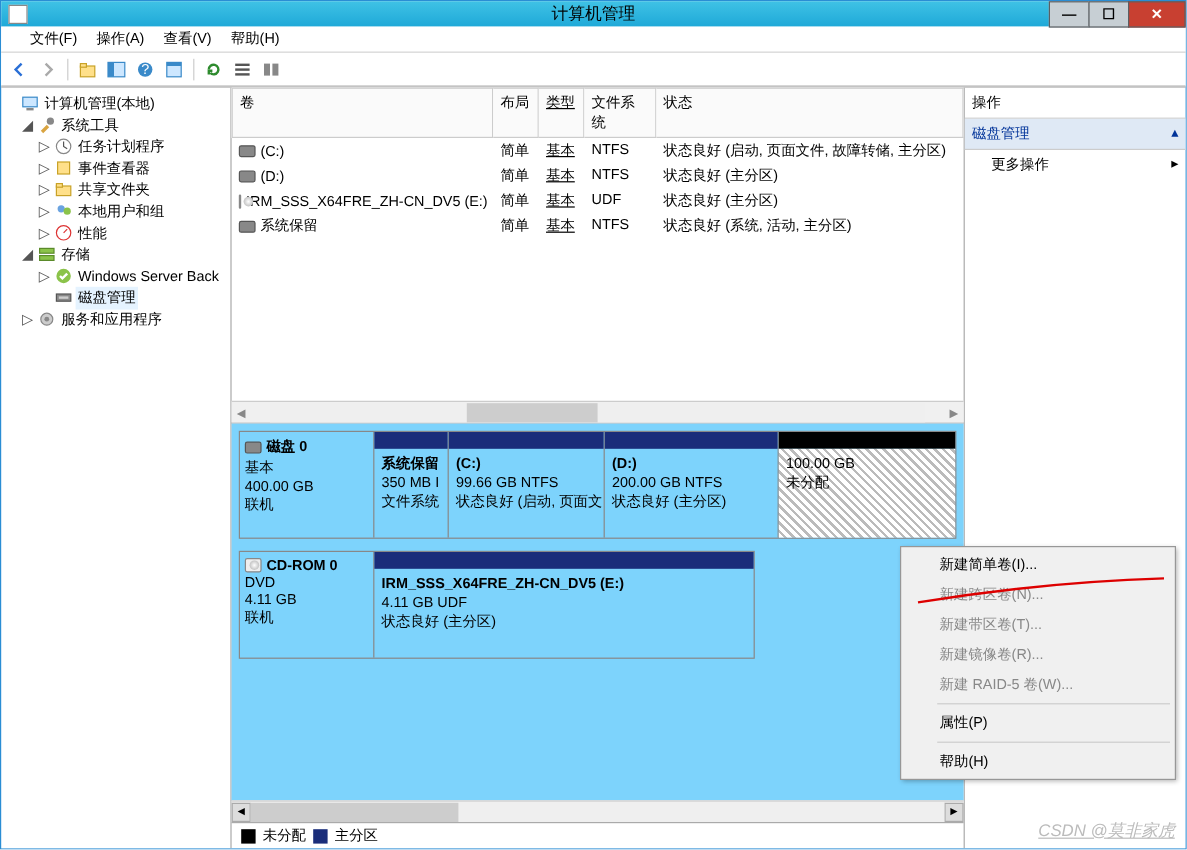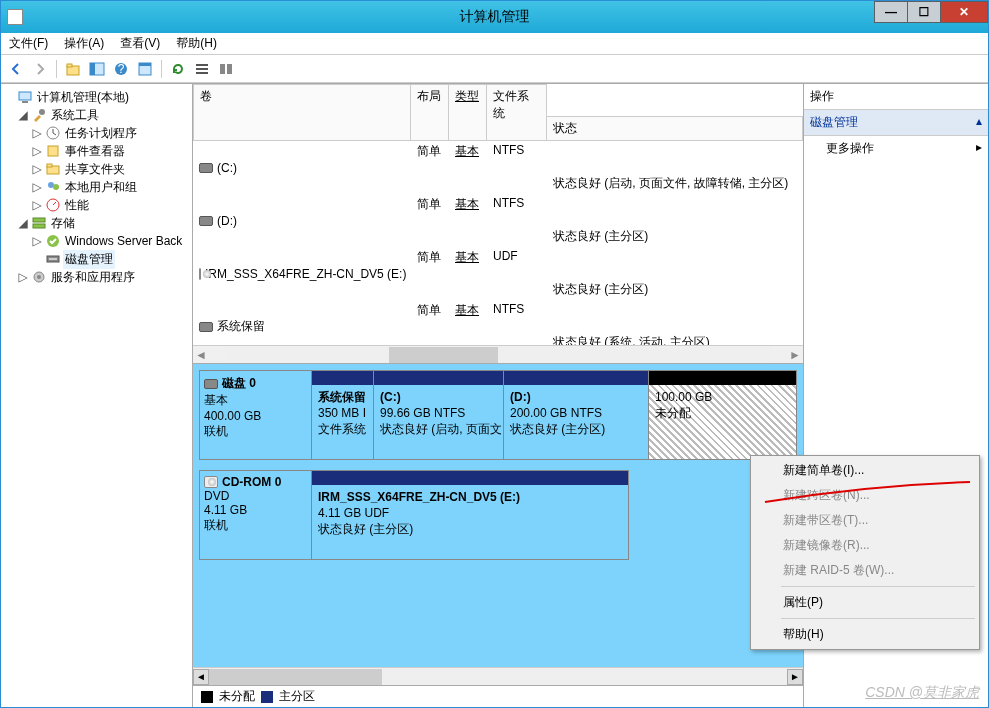--- a/index.html
+++ b/index.html
@@ -1,25 +1,25 @@
 <!DOCTYPE html>
 <html><head>
 <meta charset="utf-8">
 <style>
 * { box-sizing: border-box; margin: 0; padding: 0; font-family: "Microsoft YaHei", "SimSun", Tahoma, sans-serif; font-size: 12px; }
 body { width: 989px; height: 708px; background: #fff; overflow: hidden; position: relative; }
 .window { width: 989px; height: 708px; border: 1px solid #2a8dd4; display: flex; flex-direction: column; background: #fff; }
-.titlebar { height: 32px; background: linear-gradient(#3fc2e5, #1fa9d8); display: flex; align-items: center; color: #000; position: relative; }
+.titlebar { height: 21px; background: linear-gradient(#3fc2e5, #1fa9d8); display: flex; align-items: center; color: #000; position: relative; }
 .titlebar .title { position: absolute; left: 50%; transform: translateX(-50%); font-size: 14px; }
 .title-icon { width: 16px; height: 16px; margin-left: 6px; background: #fff; border: 1px solid #888; }
 .sysbtns { position: absolute; right: 0; top: 0; display: flex; }
 .sysbtn { width: 34px; height: 22px; background: #c7cfd4; border: 1px solid #5a5f63; margin-left: -1px; text-align: center; line-height: 20px; font-family: Arial; font-weight: bold; }
 .sysbtn.close { background: #c84031; color: #fff; width: 48px; }
 .sysbtn.min { font-weight: bold; }
-.menubar { height: 22px; background: #fff; display: flex; align-items: center; padding: 0 0; border-bottom: 1px solid #ccc; }
+.menubar { height: 22px; background: #fff; display: flex; align-items: center; padding: 0 16px; border-bottom: 1px solid #ccc; }
 .menubar span { padding: 2px 8px; }
 .toolbar { height: 28px; background: #fff; display: flex; align-items: center; padding: 0 4px; gap: 2px; border-bottom: 1px solid #ccc; }
 .tbtn { width: 22px; height: 22px; display: flex; align-items: center; justify-content: center; border: 1px solid transparent; }
 .tbtn svg { width: 16px; height: 16px; }
 .tbsep { width: 1px; height: 18px; background: #ccc; margin: 0 3px; }
 .body { flex: 1; display: flex; border-top: 1px solid #aaa; overflow: hidden; }
 .tree { width: 192px; border-right: 1px solid #aaa; padding: 4px 2px; overflow: auto; }
 .tree-row { display: flex; align-items: center; height: 18px; white-space: nowrap; }
 .tree-row .exp { width: 12px; text-align: center; color: #555; font-family: Arial; }
 .tree-row .ticon { width: 16px; height: 16px; margin: 0 2px; display: flex; align-items: center; justify-content: center; }
@@ -27,21 +27,21 @@
 .tree-row.sel .lbl { background: #e5f3ff; }
 .pad0 { padding-left: 0; } .pad1 { padding-left: 14px; } .pad2 { padding-left: 28px; }
 .center { flex: 1; display: flex; flex-direction: column; border-right: 1px solid #aaa; }
 .voltable { height: 280px; display: flex; flex-direction: column; border-bottom: 1px solid #aaa; }
 .vthead { display: flex; background: #fff; }
 .vthead .c { border: 1px solid #ccc; border-left: none; padding: 3px 6px; background: #fafafa; }
 .vthead .c:first-child { border-left: 1px solid #ccc; }
 .vtbody { flex: 1; overflow: auto; }
 .vrow { display: flex; padding: 1px 0; }
 .vrow .c { padding: 1px 6px; white-space: nowrap; overflow: hidden; }
-.c-vol { width: 218px; } .c-layout { width: 38px; } .c-type { width: 38px; text-decoration: underline; } .c-fs { width: 60px; } .c-stat { flex: 1; margin-top: 32px; }
+.c-vol { width: 218px; } .c-layout { width: 38px; } .c-type { width: 38px; text-decoration: underline; } .c-fs { width: 60px; } .c-stat { flex: 1; }
 .vrow .c-vol { display: flex; align-items: center; gap: 4px; }
 .disk-icon-sm { width: 14px; height: 10px; background: #888; border: 1px solid #555; border-radius: 2px; }
 .cd-icon-sm { width: 14px; height: 12px; background: #eee; border: 1px solid #888; border-radius: 2px; position: relative; }
 .cd-icon-sm::after { content:''; position:absolute; width:8px; height:8px; border-radius:50%; background:radial-gradient(#fff,#aaa); top:1px; left:3px; }
 .vtfoot { height: 18px; background: #f0f0f0; border-top: 1px solid #ccc; display: flex; align-items: center; }
 .vtfoot .sb-track { flex: 1; height: 16px; background: #efefef; margin: 0 16px; position: relative; }
 .vtfoot .sb-thumb { position: absolute; height: 16px; background: #cdcdcd; }
 .diskarea { flex: 1; overflow: auto; padding: 6px; background: #7dd3fc; }
 .diskbox { border: 1px solid #888; margin-bottom: 10px; display: flex; min-height: 90px; }
 .diskinfo { width: 112px; border-right: 1px solid #888; padding: 4px; }

